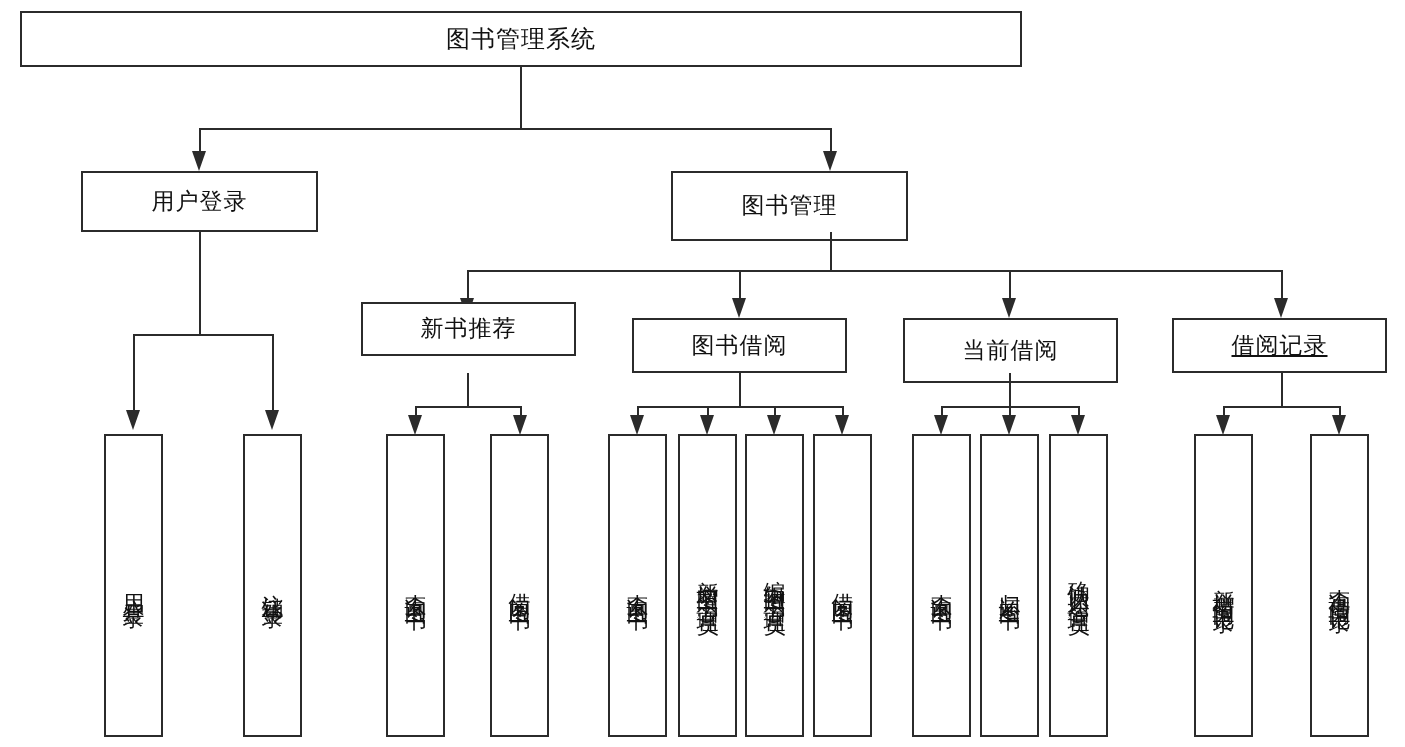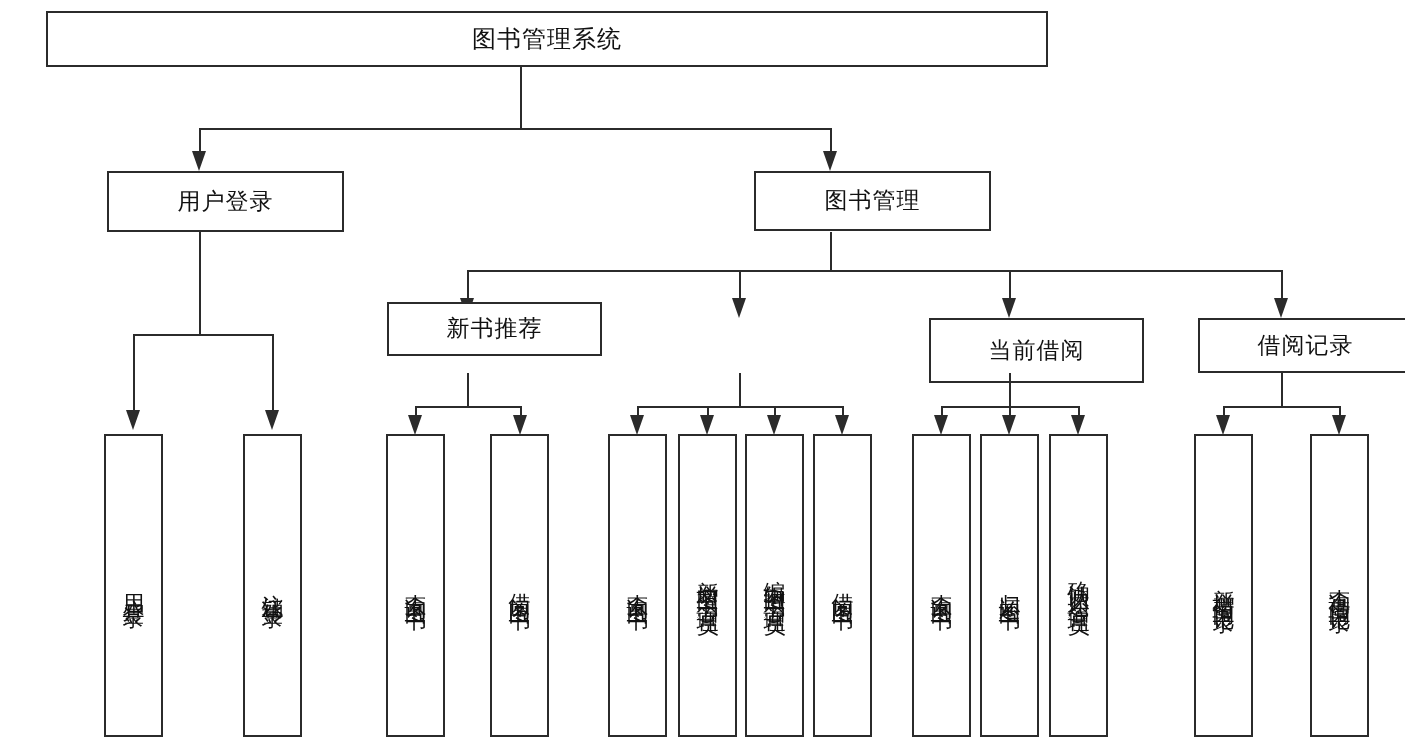--- a/index.html
+++ b/index.html
@@ -26,21 +26,20 @@
     border: 2.5px solid #2b2b2b;
     display: flex;
     align-items: center;
     justify-content: center;
     text-align: center;
   }
   .node.horiz {
     font-size: 23px;
     letter-spacing: 1px;
     line-height: 1.2;
-    margin-left: 26px;
   }
   .node.root {
     font-size: 24px;
   }
   
   .node.vert {
     font-size: 22px;
     padding: 6px 0;
   }
   .node.vert .vtext {
@@ -94,21 +93,21 @@
   <div class="vline" style="left:520px; top:67px; height:61px;"></div>
   <div class="hline" style="left:199px; top:128px; width:631px;"></div>
   <div class="vline" style="left:199px; top:128px; height:26px;"></div>
   <div class="arrow" style="left:192px; top:151px;"></div>
   <div class="vline" style="left:830px; top:128px; height:26px;"></div>
   <div class="arrow" style="left:823px; top:151px;"></div>
 
   <div class="node horiz" style="left:81px; top:171px; width:237px; height:61px;">
     <span>用户登录</span>
   </div>
-  <div class="node horiz" style="left:728px; top:171px; width:237px; height:60px;">
+  <div class="node horiz" style="left:671px; top:171px; width:237px; height:70px;">
     <span>图书管理</span>
   </div>
 
   <div class="vline" style="left:199px; top:232px; height:102px;"></div>
   <div class="hline" style="left:133px; top:334px; width:139px;"></div>
   <div class="vline" style="left:133px; top:334px; height:78px;"></div>
   <div class="arrow" style="left:126px; top:410px;"></div>
   <div class="vline" style="left:272px; top:334px; height:78px;"></div>
   <div class="arrow" style="left:265px; top:410px;"></div>
 
@@ -119,24 +118,27 @@
   <div class="vline" style="left:739px; top:270px; height:30px;"></div>
   <div class="arrow" style="left:732px; top:298px;"></div>
   <div class="vline" style="left:1009px; top:270px; height:30px;"></div>
   <div class="arrow" style="left:1002px; top:298px;"></div>
   <div class="vline" style="left:1281px; top:270px; height:30px;"></div>
   <div class="arrow" style="left:1274px; top:298px;"></div>
 
   <div class="node horiz" style="left:361px; top:302px; width:215px; height:54px;">
     <span>新书推荐</span>
   </div>
+  <div class="node horiz" style="left:632px; top:318px; width:215px; height:55px;">
+    <span>图书借阅</span>
+  </div>
   <div class="node horiz" style="left:903px; top:318px; width:215px; height:65px;">
     <span>当前借阅</span>
   </div>
-  <div class="node horiz" style="left:1172px; top:318px; width:215px; height:55px;">
+  <div class="node horiz" style="left:1172px; top:318px; width:215px; height:55px;text-decoration:underline;">
     <span>借阅记录</span>
   </div>
 
   <div class="vline" style="left:467px; top:373px; height:33px;"></div>
   <div class="hline" style="left:415px; top:406px; width:105px;"></div>
   <div class="vline" style="left:415px; top:406px; height:12px;"></div>
   <div class="arrow" style="left:408px; top:415px;"></div>
   <div class="vline" style="left:520px; top:406px; height:12px;"></div>
   <div class="arrow" style="left:513px; top:415px;"></div>
 

